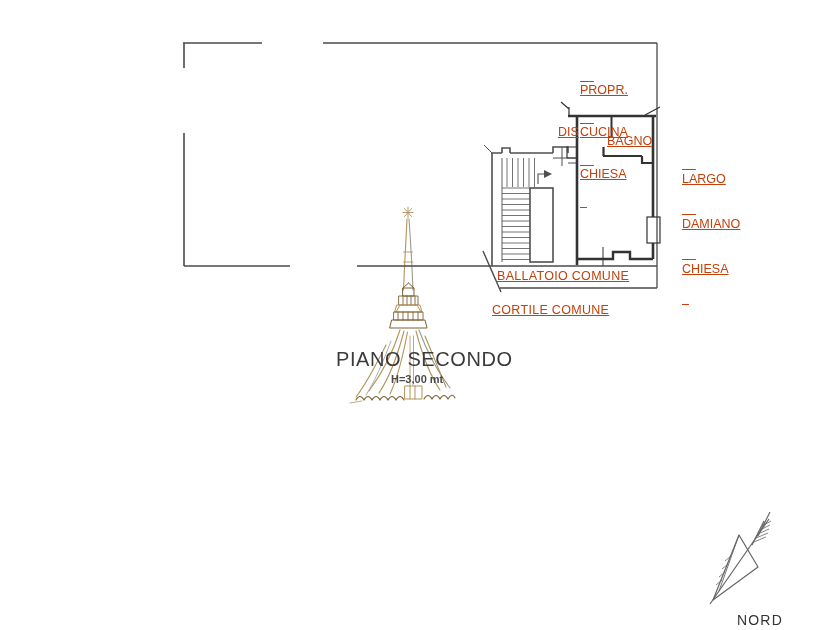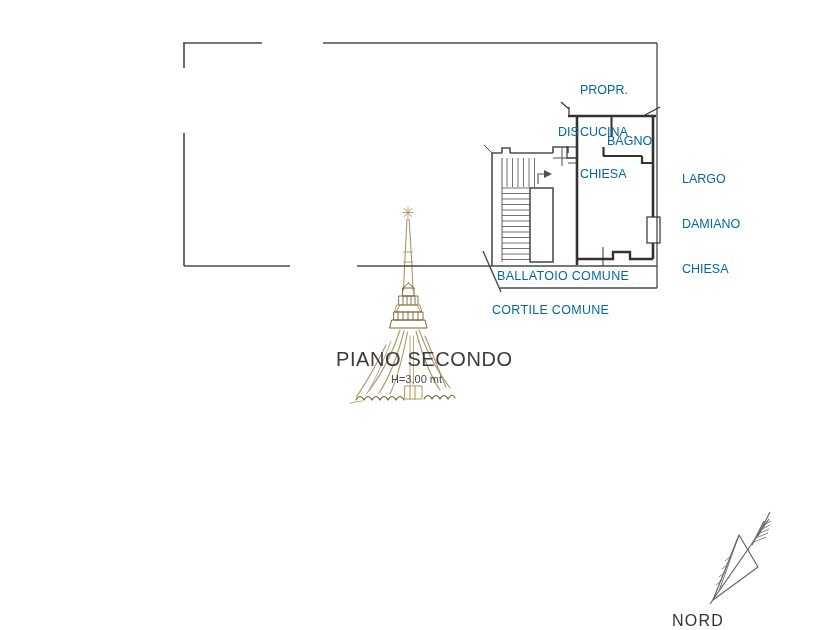--- a/index.html
+++ b/index.html
@@ -1,29 +1,29 @@
 <!DOCTYPE html>
 <html><head>
 <meta charset="utf-8">
 <style>
   html,body{margin:0;padding:0;background:#fff;}
   .canvas{
     position:relative;width:840px;height:630px;background:#ffffff;overflow:hidden;
     font-family:"Liberation Sans", sans-serif;color:#2b2b2b;
   }
   .canvas svg{position:absolute;left:0;top:0;}
-  .lbl{position:absolute;font-size:12.5px;line-height:14px;color:#0369a1;white-space:pre;}
+  .lbl{position:absolute;font-size:12.5px;line-height:14px;color:#c2410c;white-space:pre;text-decoration:underline;}
   .lbl-block div{white-space:pre;}
   .title{
     position:absolute;left:336px;top:348px;font-size:20px;letter-spacing:0.6px;
     color:#3b3b3b;white-space:pre;
   }
-  .hnote{position:absolute;left:391px;top:373px;font-size:11px;font-weight:400;color:#4a4a4a;}
-  .nord{position:absolute;left:672px;top:612px;width:80px;text-align:left;
-        font-size:16px;letter-spacing:1.2px;color:#333;}
+  .hnote{position:absolute;left:391px;top:373px;font-size:11px;font-weight:700;color:#4a4a4a;}
+  .nord{position:absolute;left:703px;top:612px;width:80px;text-align:right;
+        font-size:14px;letter-spacing:1.2px;color:#333;}
   .center-box{text-align:left;}
 </style>
 </head>
 <body>
 
 <div class="canvas">
 
   <svg width="840" height="630" viewBox="0 0 840 630">
 
     <g fill="none" stroke="#b3935a" stroke-width="1.1" stroke-linecap="round">

